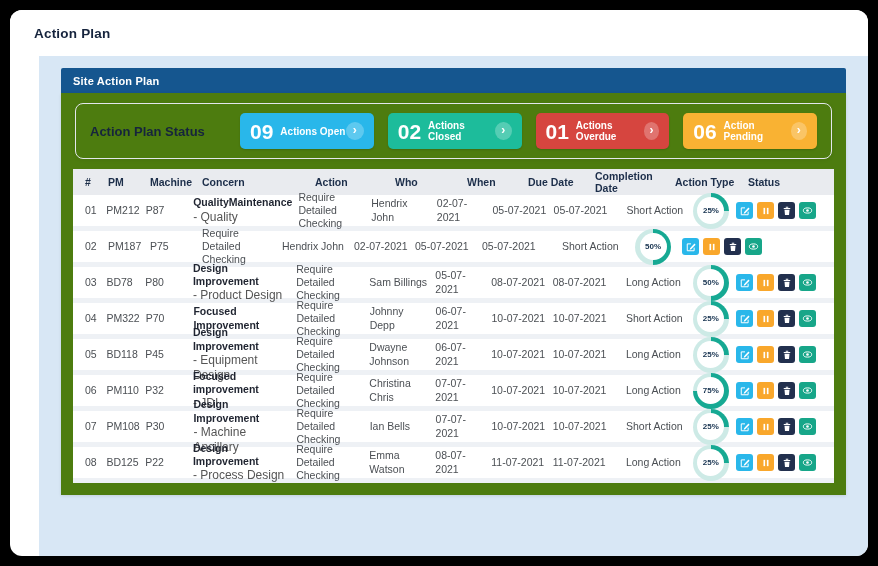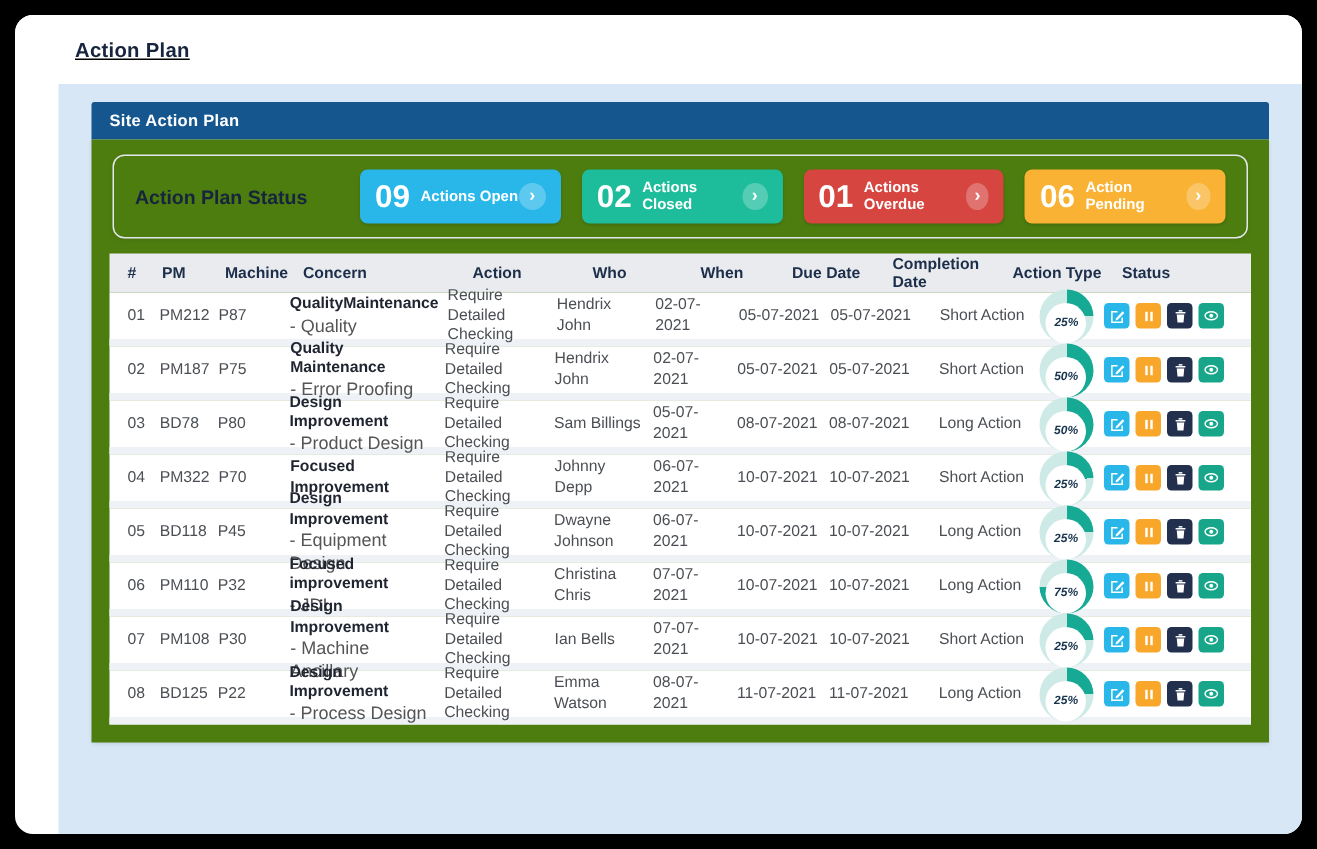--- a/index.html
+++ b/index.html
@@ -1,20 +1,20 @@
 <!DOCTYPE html>
 <html><head>
 <meta charset="utf-8">
 <style>
   * { margin:0; padding:0; box-sizing:border-box; }
   html,body { width:878px; height:566px; background:#000; overflow:hidden;
               font-family:"Liberation Sans", sans-serif; }
   .window { position:absolute; left:10px; top:10px; width:858px; height:546px;
             background:#fff; border-radius:12px; overflow:hidden; }
-  .titlebar { height:46px; background:#fff; display:flex; align-items:center; padding:0 40px;text-decoration:underline; }
+  .titlebar { height:46px; background:#fff; display:flex; align-items:center; padding:0 24px; }
   .page-title { font-size:13.5px; font-weight:700; color:#16243d; letter-spacing:.2px; }
   .content { background:#d8e7f5; height:500px; padding:12px 22px 16px 22px;margin-left:29px; }
 
   .section-bar { height:25px; background:#15568f; display:flex; align-items:center;
                  padding:0 12px; border-radius:2px 2px 0 0; }
   .section-title { color:#fff; font-size:11px; font-weight:700; letter-spacing:.2px; }
 
   .panel { background:#4d7c0f; padding:8px 12px 12px 12px; box-shadow:0 1px 3px rgba(0,0,0,.1); }
 
   .status-card { border:1px solid #e3e7ec; border-radius:8px; box-shadow:0 1px 4px rgba(0,0,0,.08);
@@ -35,22 +35,22 @@
   .th { font-size:10.5px; font-weight:700; color:#1c2e4a; padding-right:6px; }
   .tr { display:flex; align-items:center; background:#fff; height:36px; padding:0 12px;
         border-bottom:5px solid #eef1f5; }
   .td { font-size:10.5px; color:#4b4f54; padding-right:6px; line-height:1.25; }
   .c0{width:23px;} .c1{width:42px;} .c2{width:52px;} .c3{width:113px;}
   .c4{width:80px;} .c5{width:72px;} .c6{width:61px;} .c7{width:67px;}
   .c8{width:80px;} .c9{width:73px;} .c10{width:47px;} .c11{flex:1;}
   .concern-title { font-weight:700; color:#1f2430; font-size:10.5px; }
   .concern-sub { color:#555; font-size:12px; }
 
-  .ring { width:36px; height:36px; border-radius:50%; display:flex; align-items:flex-end;
-          justify-content:center;font-style:italic; }
+  .ring { width:36px; height:36px; border-radius:50%; display:flex; align-items:center;
+          justify-content:center; }
   .ring-label { width:27px; height:27px; border-radius:50%; background:#fff; display:flex;
                 align-items:center; justify-content:center; font-size:8px; font-weight:700;
                 color:#16324f; }
 
   .actions { display:flex; align-items:center; gap:4px; }
   .icon-btn { width:17px; height:17px; border:none; border-radius:3px; display:flex;
               align-items:center; justify-content:center; padding:0; cursor:pointer; }
   .icon-btn svg { display:block; }
 </style>
 </head>
@@ -154,24 +154,20 @@
           <circle cx="8" cy="8" r="1.9" fill="#fff"></circle>
         </svg>
       </button>
     </div>
   </div>
 
   <div class="tr">
     <div class="td c0">02</div>
     <div class="td c1">PM187</div>
     <div class="td c2">P75</div>
-    <div class="td c3">
-      <div class="concern-title">Quality Maintenance</div>
-      <div class="concern-sub">- Error Proofing</div>
-    </div>
     <div class="td c4">Require Detailed Checking</div>
     <div class="td c5">Hendrix John</div>
     <div class="td c6">02-07-2021</div>
     <div class="td c7">05-07-2021</div>
     <div class="td c8">05-07-2021</div>
     <div class="td c9">Short Action</div>
     <div class="td c10">
       <div class="ring" style="background: conic-gradient(rgb(22, 169, 147) 50%, rgb(205, 234, 230) 0deg);">
         <span class="ring-label">50%</span>
       </div>

